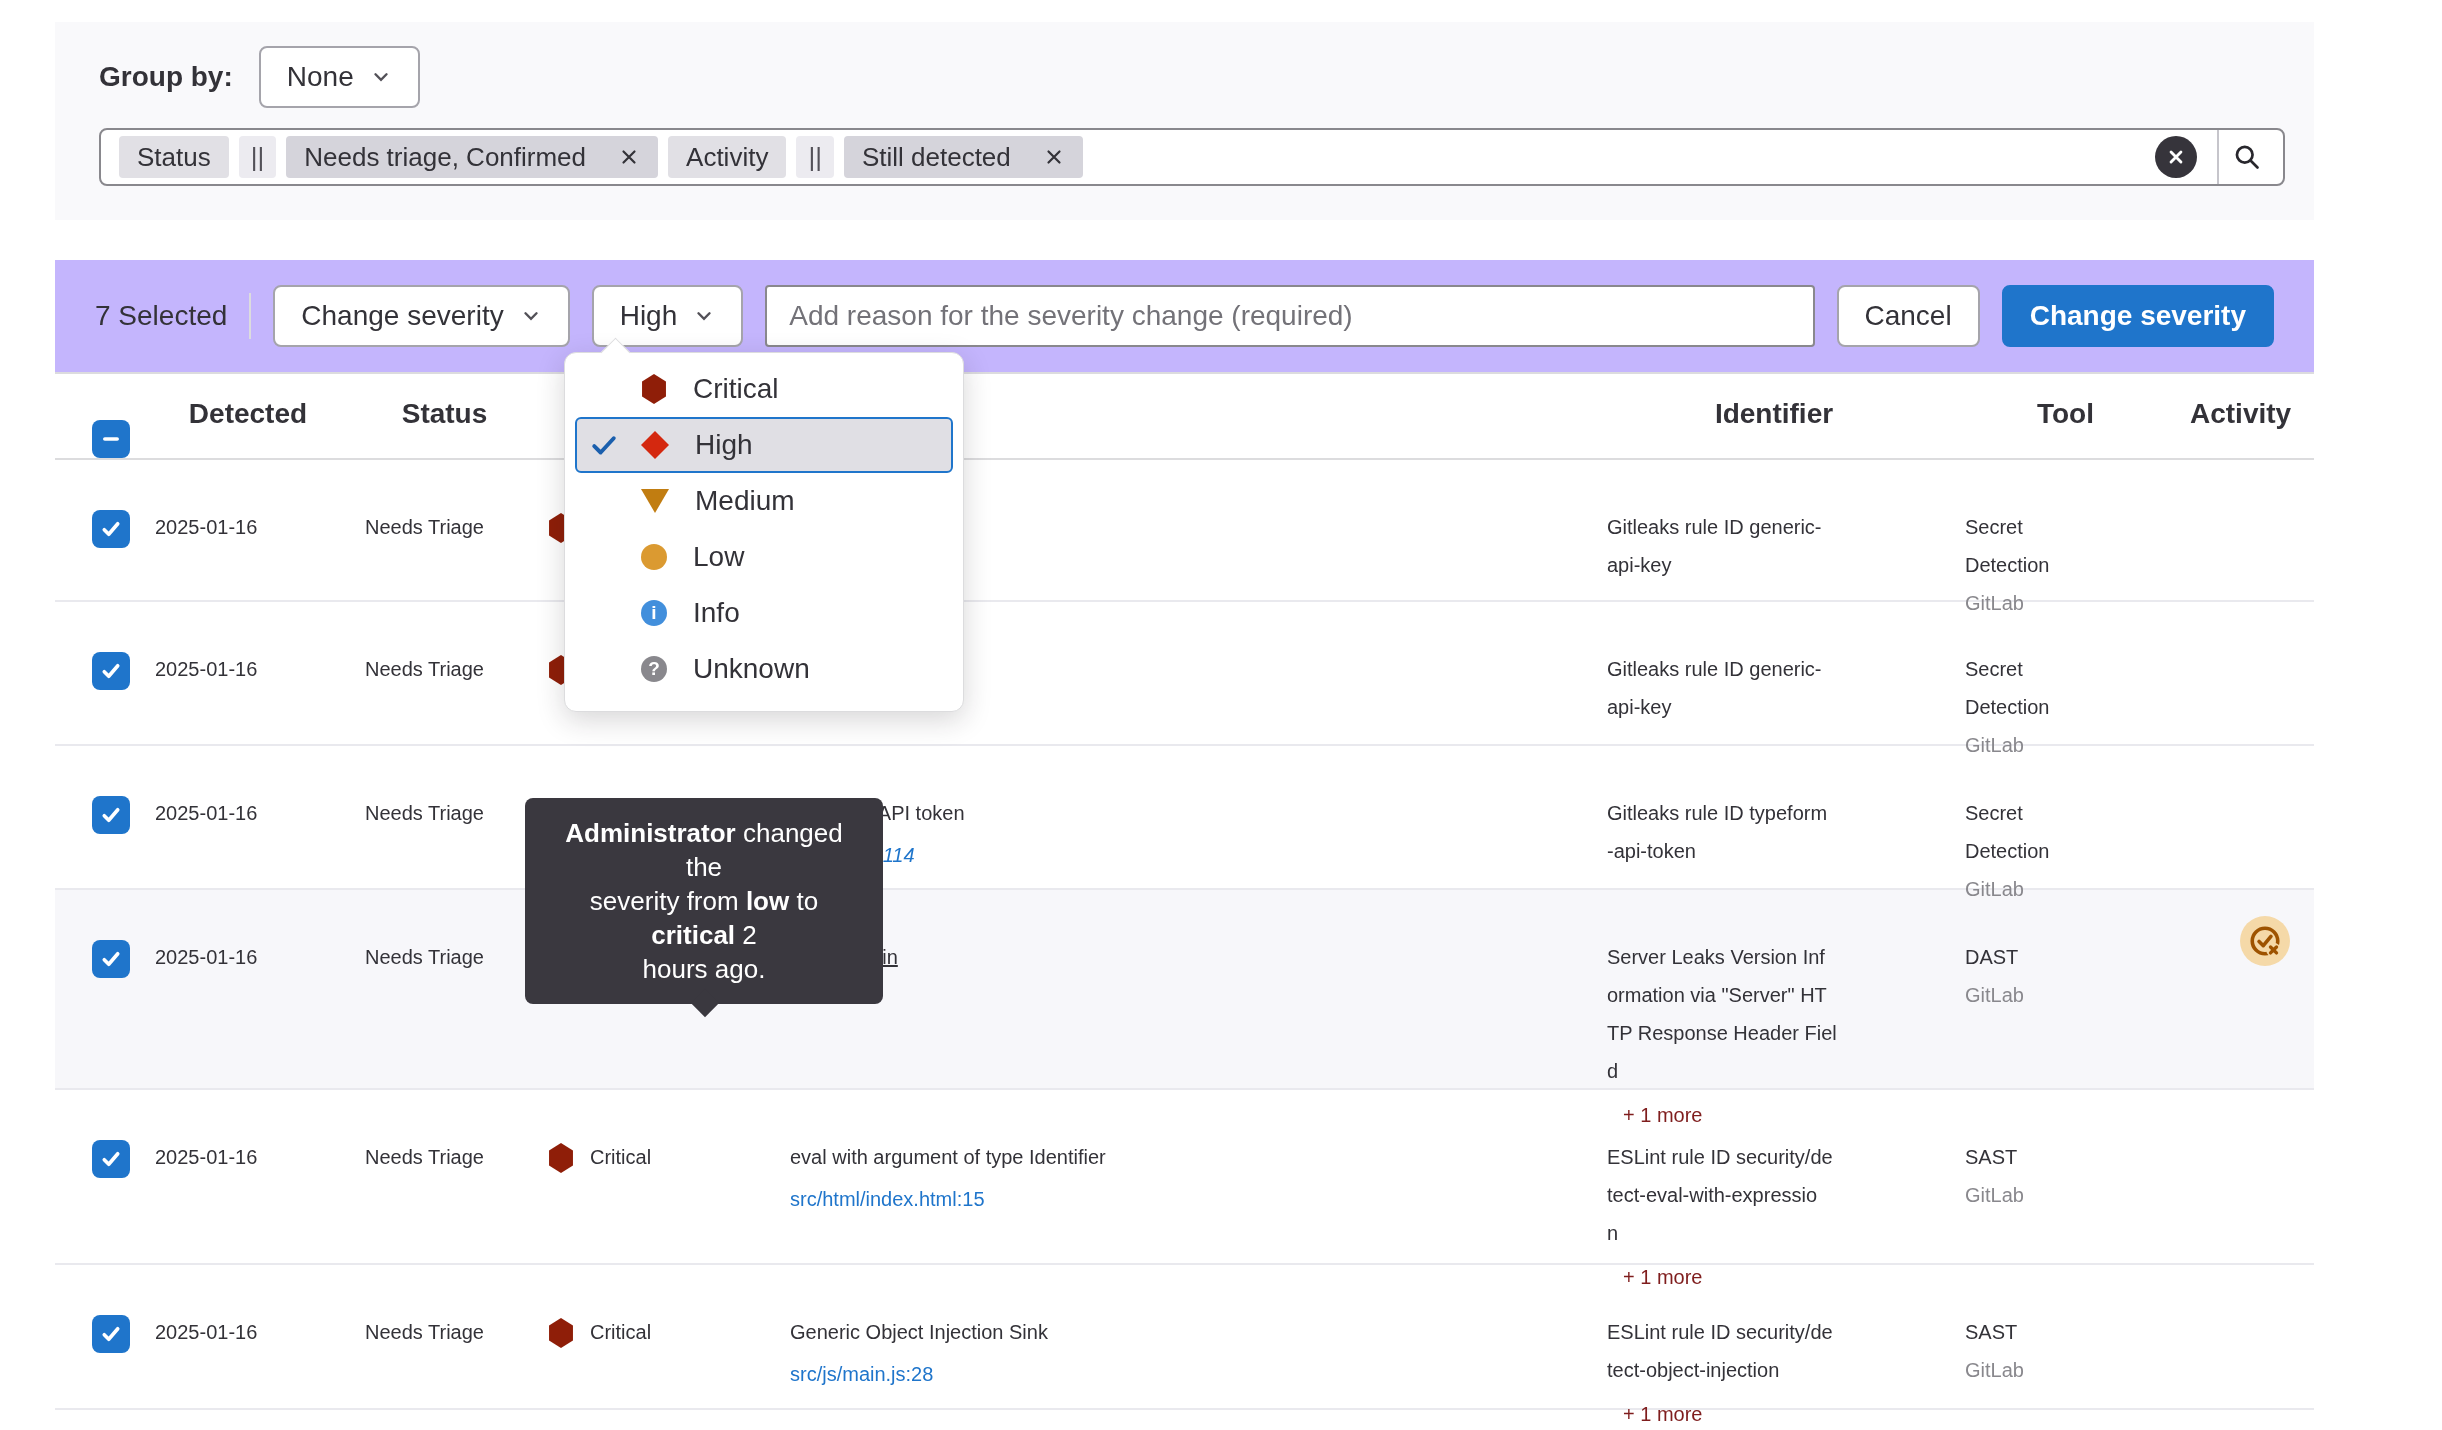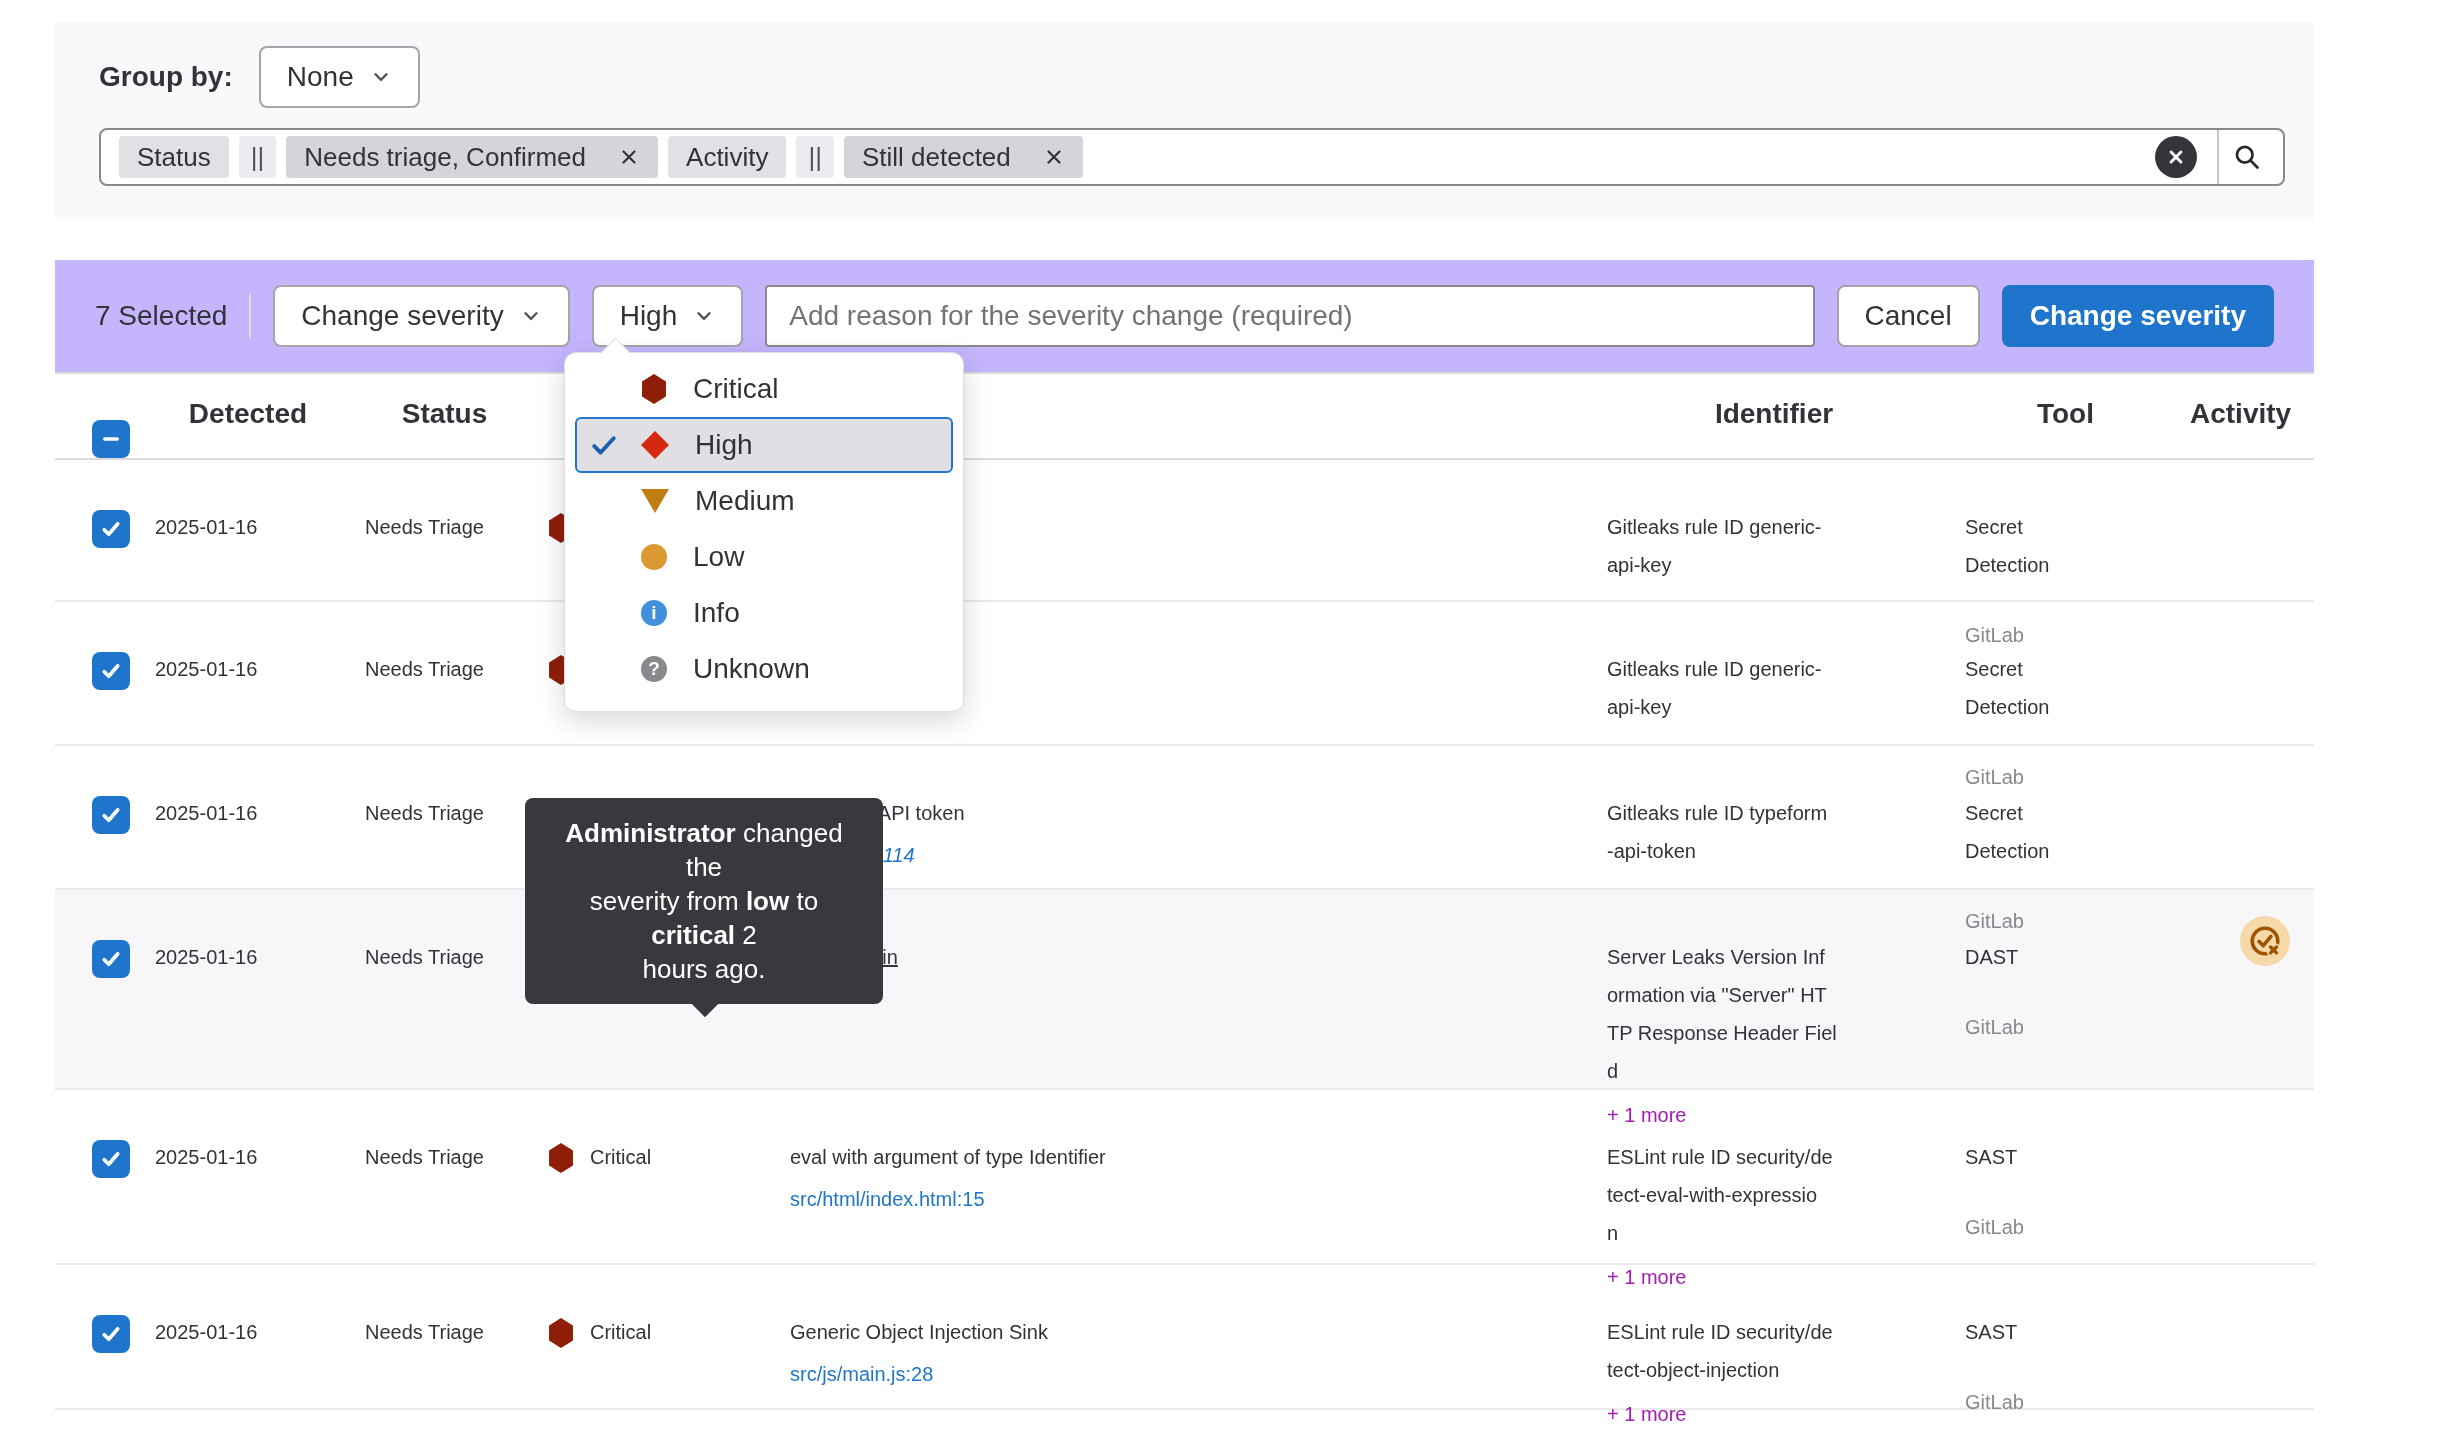--- a/index.html
+++ b/index.html
@@ -41,22 +41,22 @@
   .row-highlight { background:#f7f7fa; }
   .cell-check { padding:50px 0 0 37px !important; }
   .checkbox { width:38px; height:38px; border-radius:8px; background:var(--accent-blue,#1f75cb); display:flex; align-items:center; justify-content:center; cursor:pointer; }
   .cell-sev { display:flex; align-items:flex-start; gap:16px; }
   .cell-sev .sev-shape { margin-top:5px; }
   .desc-title { color:#333238; }
   .desc-link { color:var(--link-blue,#1f75cb); display:inline-block; margin-top:4px; text-decoration:none; cursor:pointer; }
   .desc-link-frag { margin-left:76px;font-style:italic; }
   .desc-underline { color:#333238; text-decoration:underline; cursor:pointer; }
   .ident-line, .tool-line { white-space:nowrap; }
-  .more-link { color:#a21caf; margin-top:6px; cursor:pointer; }
-  .tool-vendor { color:#89888d;margin-top:32px; }
+  .more-link { color:#7f1d1d; margin-top:6px; cursor:pointer;margin-left:16px; }
+  .tool-vendor { color:#89888d; }
   .cell-activity { display:flex; justify-content:flex-end; padding-top:26px !important; }
   .activity-badge { width:50px; height:50px; border-radius:50%; background:var(--activity-badge-bg,#f5d9a8); display:flex; align-items:center; justify-content:center; cursor:pointer; }
 
   
   .sev-shape { display:inline-block; flex:none; }
   .shape-critical { width:26px; height:30px; background:var(--sev-critical,#8f1e08); clip-path:polygon(50% 0%,96% 25%,96% 75%,50% 100%,4% 75%,4% 25%); }
   .shape-high { width:28px; height:28px; background:var(--sev-high,#d4280f); clip-path:polygon(50% 0,100% 50%,50% 100%,0 50%); }
   .shape-medium { width:28px; height:24px; background:var(--sev-medium,#c17d11); clip-path:polygon(0 0,100% 0,50% 100%); }
   .shape-low { width:26px; height:26px; background:var(--sev-low,#db9a31); border-radius:50%; }
   .shape-info, .shape-unknown { width:26px; height:26px; border-radius:50%; color:#fff; font-size:19px; font-weight:bold; display:inline-flex; align-items:center; justify-content:center; }

